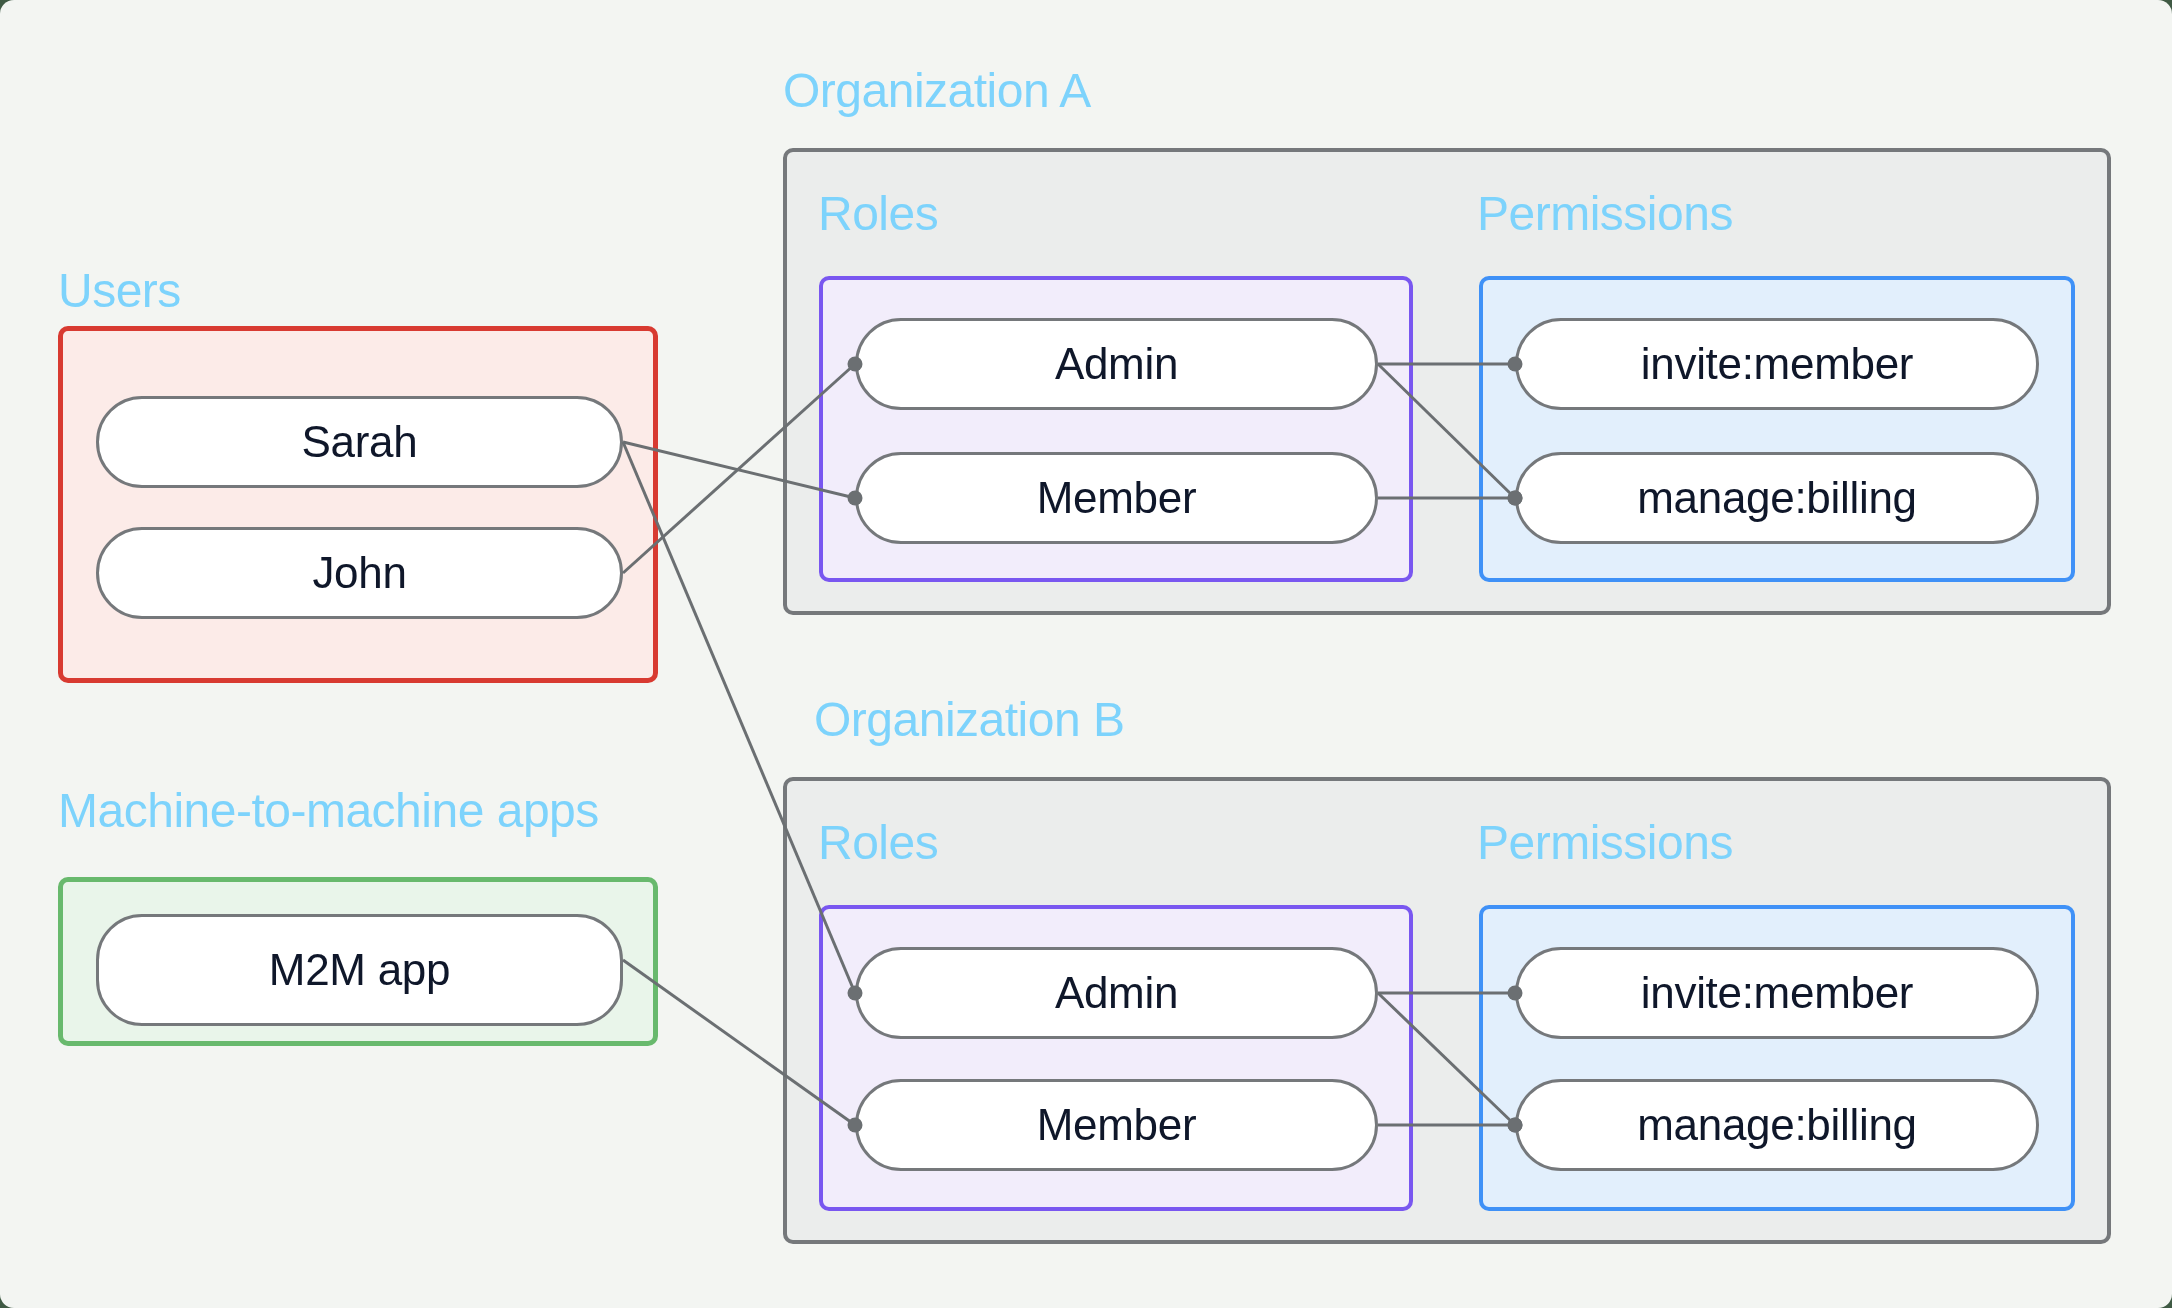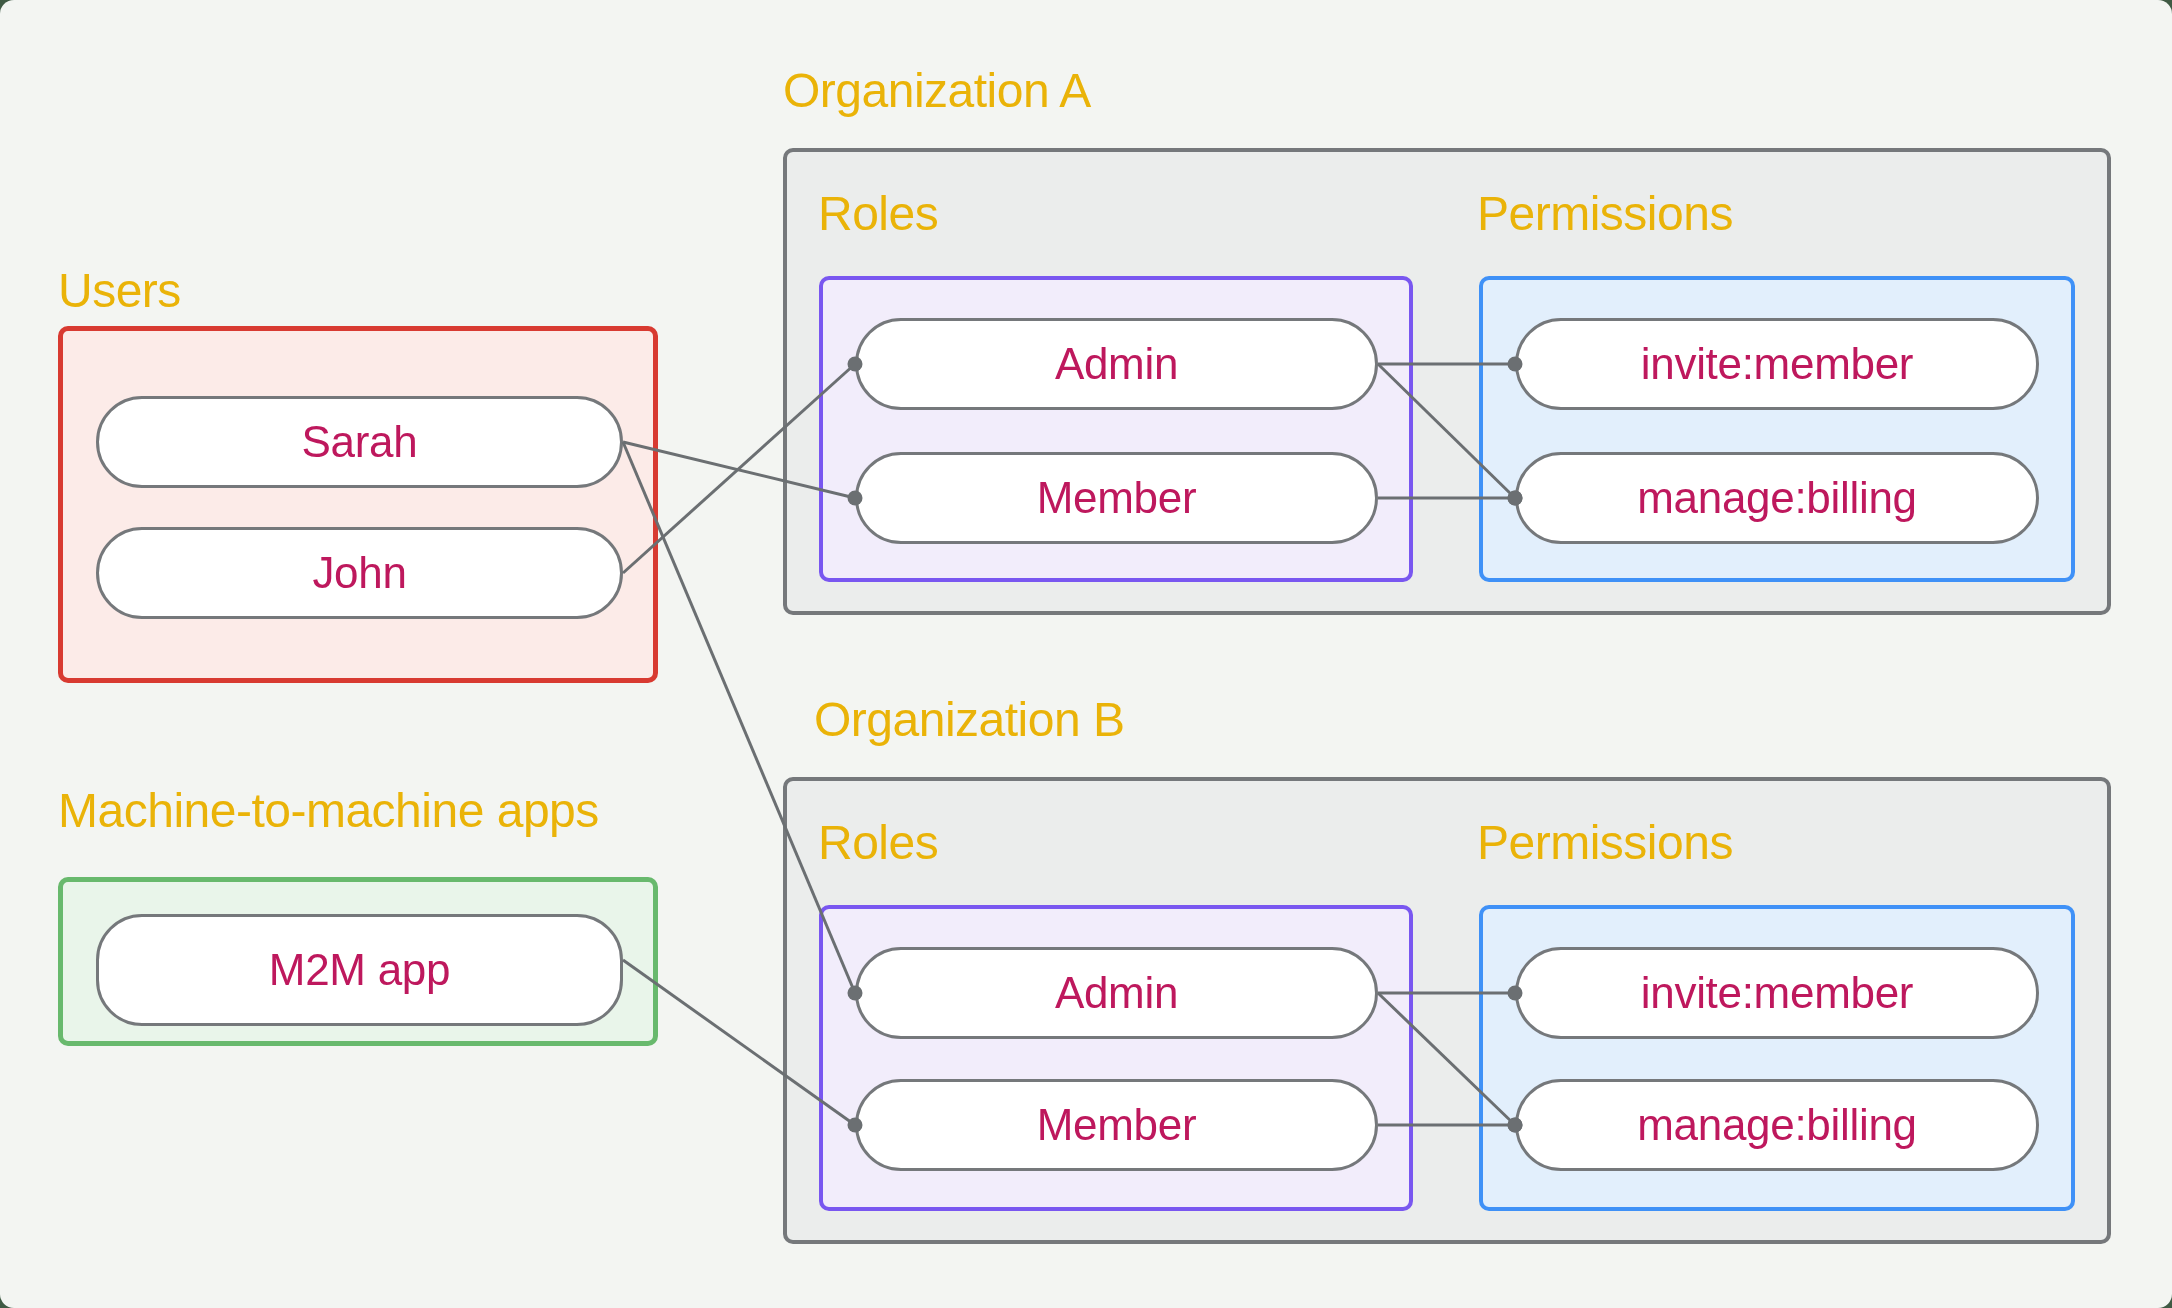--- a/index.html
+++ b/index.html
@@ -9,37 +9,37 @@
     width:2172px;height:1308px;overflow:hidden;
   }
   #stage{
     position:relative;width:2172px;height:1308px;background:#3f5a44;
   }
   #canvas{
     position:absolute;inset:0;background:#f3f5f2;border-radius:14px;
   }
   .heading{
     position:absolute;font-size:48px;line-height:52px;font-weight:500;
-    color:#eab308;letter-spacing:-0.5px;white-space:nowrap;
+    color:#7dd3fc;letter-spacing:-0.5px;white-space:nowrap;
   }
   .group-box{
     position:absolute;border-radius:10px;box-sizing:border-box;
   }
   .org-box{
     position:absolute;border:4px solid #75787b;background:#ebedec;border-radius:10px;
     box-sizing:border-box;
   }
   .users-box{border:5px solid #d83a31;background:#fcebe8;}
   .m2m-box{border:5px solid #68b96d;background:#e9f5ea;}
   .roles-box{border:4px solid #7957f0;background:#f2edfb;}
   .perms-box{border:4px solid #3f91f7;background:#e2effc;}
   .pill{
     position:absolute;background:#ffffff;border:3px solid #75787b;border-radius:46px;
     box-sizing:border-box;display:flex;align-items:center;justify-content:center;
-    font-size:44px;color:#be185d;font-weight:400;letter-spacing:-0.3px;white-space:nowrap;
+    font-size:44px;color:#0f172a;font-weight:400;letter-spacing:-0.3px;white-space:nowrap;
   }
   #wires{
     position:absolute;inset:0;z-index:5;pointer-events:none;
   }
 </style>
 </head>
 <body>
 
 <div id="stage" style="background: rgb(63, 90, 68);">
   <div id="canvas" style="background: rgb(243, 245, 242);"></div>

